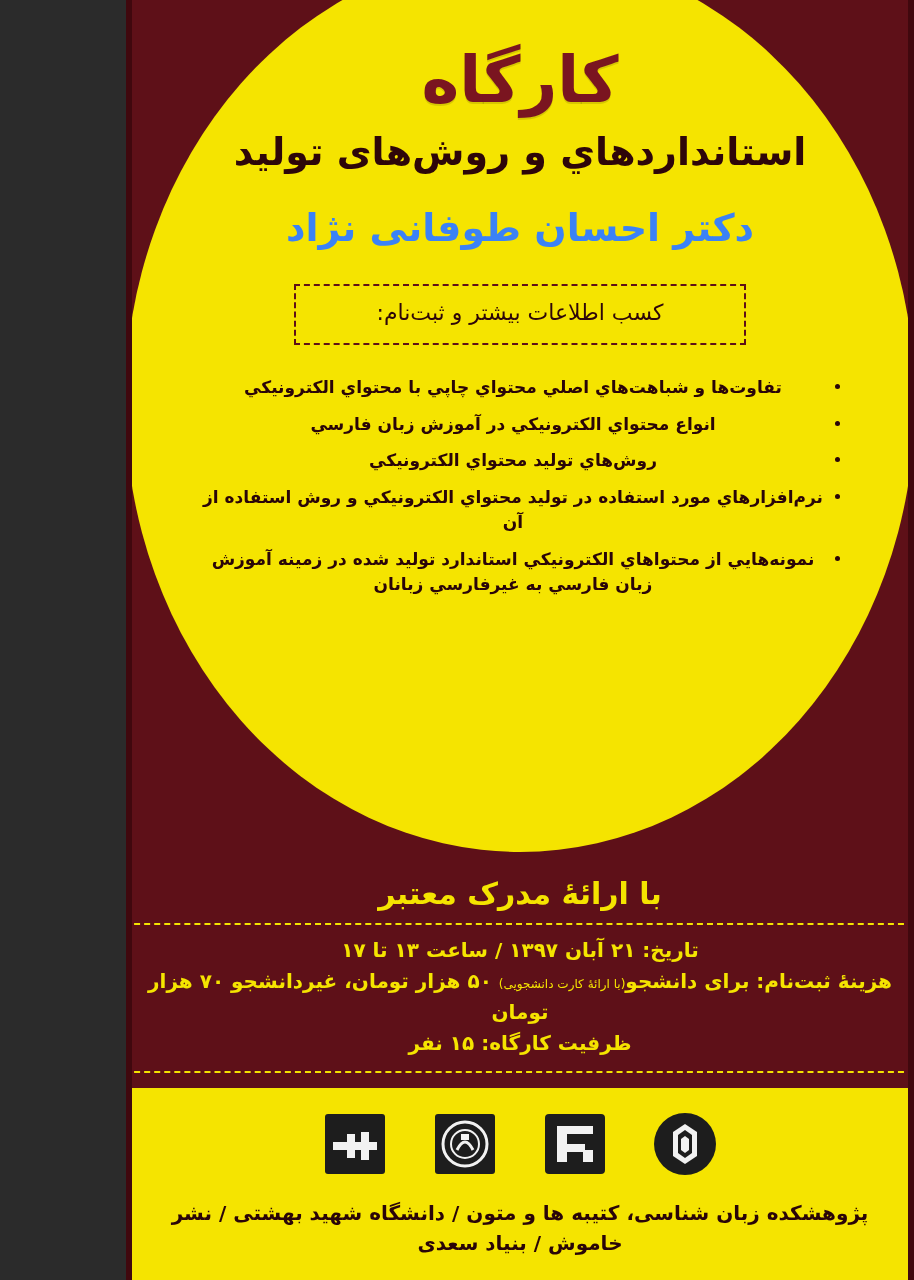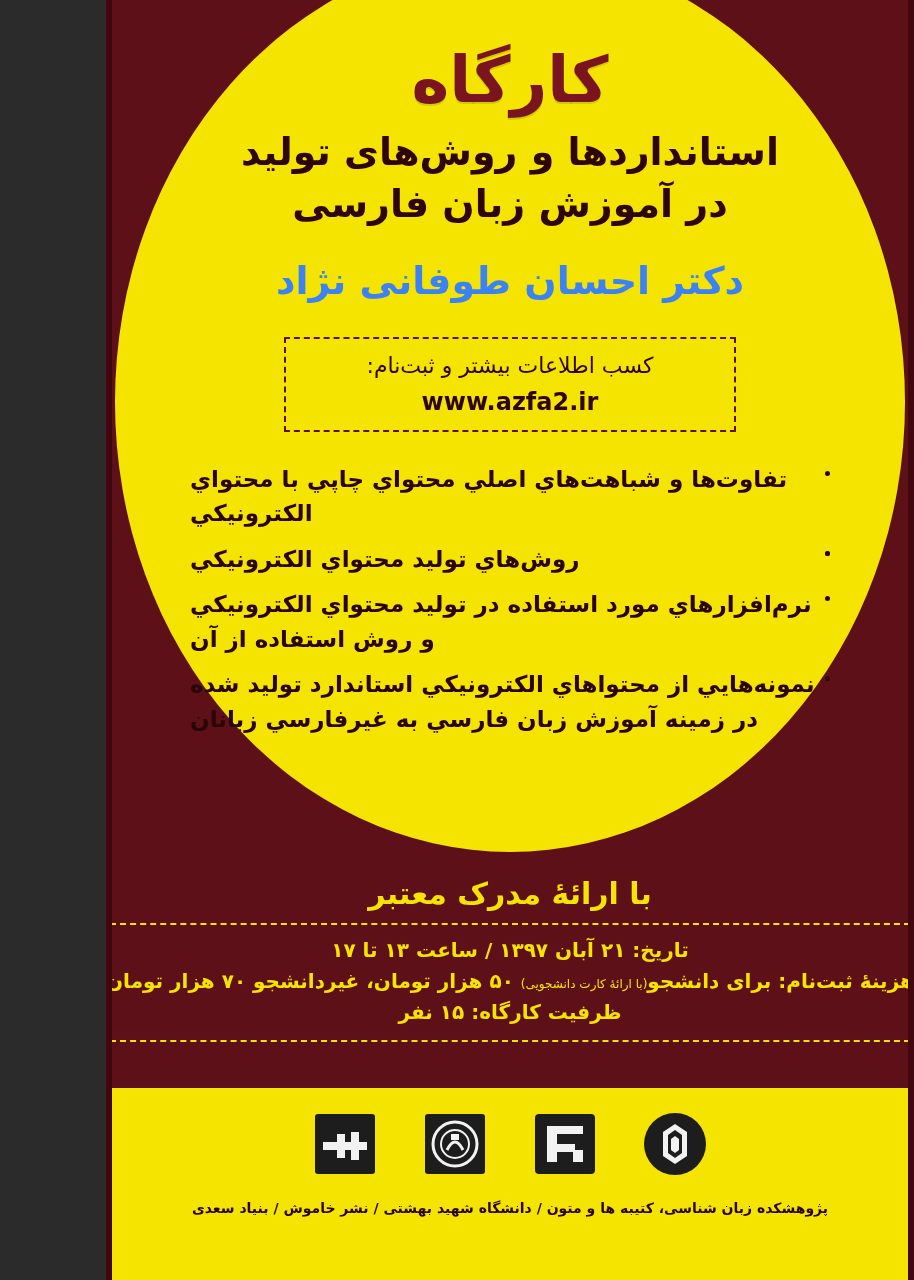--- a/index.html
+++ b/index.html
@@ -8,21 +8,20 @@
     background: #2b2b2b;
   }
   .poster {
     position: relative;
     width: 788px;
     height: 1280px;
     background: #5e1018;
     overflow: hidden;
     font-family: "DejaVu Sans", "Liberation Sans", sans-serif;
     direction: rtl;
-    padding-left: 20px;
   }
 
   
   .circle {
     position: absolute;
     left: 50%;
     top: -48px;
     transform: translateX(-50%);
     width: 790px;
     height: 900px;
@@ -89,27 +88,27 @@
     font-family: "DejaVu Sans", "Liberation Sans", sans-serif;
   }
 
   .bullets {
     margin: 30px auto 0 auto;
     width: 640px;
     text-align: right;
     color: #2a0508;
   }
   .bullet {
-    font-size: 23px;
+    font-size: 17px;
     font-weight: bold;
     line-height: 1.5;
     margin-bottom: 11px;
     padding-right: 14px;
     position: relative;
-    text-align: left;
+    text-align: center;
   }
   .bullet .dot {
     position: absolute;
     right: 0;
     top: 9px;
     width: 5px;
     height: 5px;
     background: #2a0508;
     border-radius: 50%;
   }
@@ -172,21 +171,21 @@
   .logo {
     width: 64px;
     height: 64px;
     position: relative;
   }
   .logo svg { display: block; }
 
   .footer-text {
     margin-top: 22px;
     text-align: center;
-    font-size: 14px;
+    font-size: 20px;
     font-weight: bold;
     color: #2a0508;
     line-height: 1.5;
     padding: 0 40px;
   }
 
   .edge-left, .edge-right {
     position: absolute;
     top: 0;
     bottom: 0;
@@ -205,38 +204,37 @@
   <div class="edge-left"></div>
   <div class="edge-right"></div>
 
   <div class="circle"></div>
 
   <div class="circle-content">
 
     <div class="kargah">کارگاه</div>
 
     <div class="main-title">
-      <div>استانداردها و روش‌های تولید</div>
-      <div>در آموزش زبان فارسی</div>
+      <div>استانداردهاي و روش‌های تولید</div>
     </div>
 
     <div class="speaker">دکتر احسان طوفانی نژاد</div>
 
     <div class="reg-box">
       <div class="reg-line1">کسب اطلاعات بیشتر و ثبت‌نام:</div>
-      <div class="reg-url">www.azfa2.ir</div>
     </div>
 
     <div class="bullets">
       <div class="bullet">
         <span class="dot"></span>
         <span>تفاوت‌ها و شباهت‌هاي اصلي محتواي چاپي با محتواي الکترونيکي</span>
       </div>
       <div class="bullet">
         <span class="dot"></span>
+        <span>انواع محتواي الکترونيکي در آموزش زبان فارسي</span>
       </div>
       <div class="bullet">
         <span class="dot"></span>
         <span>روش‌هاي توليد محتواي الکترونيکي</span>
       </div>
       <div class="bullet">
         <span class="dot"></span>
         <span>نرم‌افزارهاي مورد استفاده در توليد محتواي الکترونيکي و روش استفاده از آن</span>
       </div>
       <div class="bullet">

